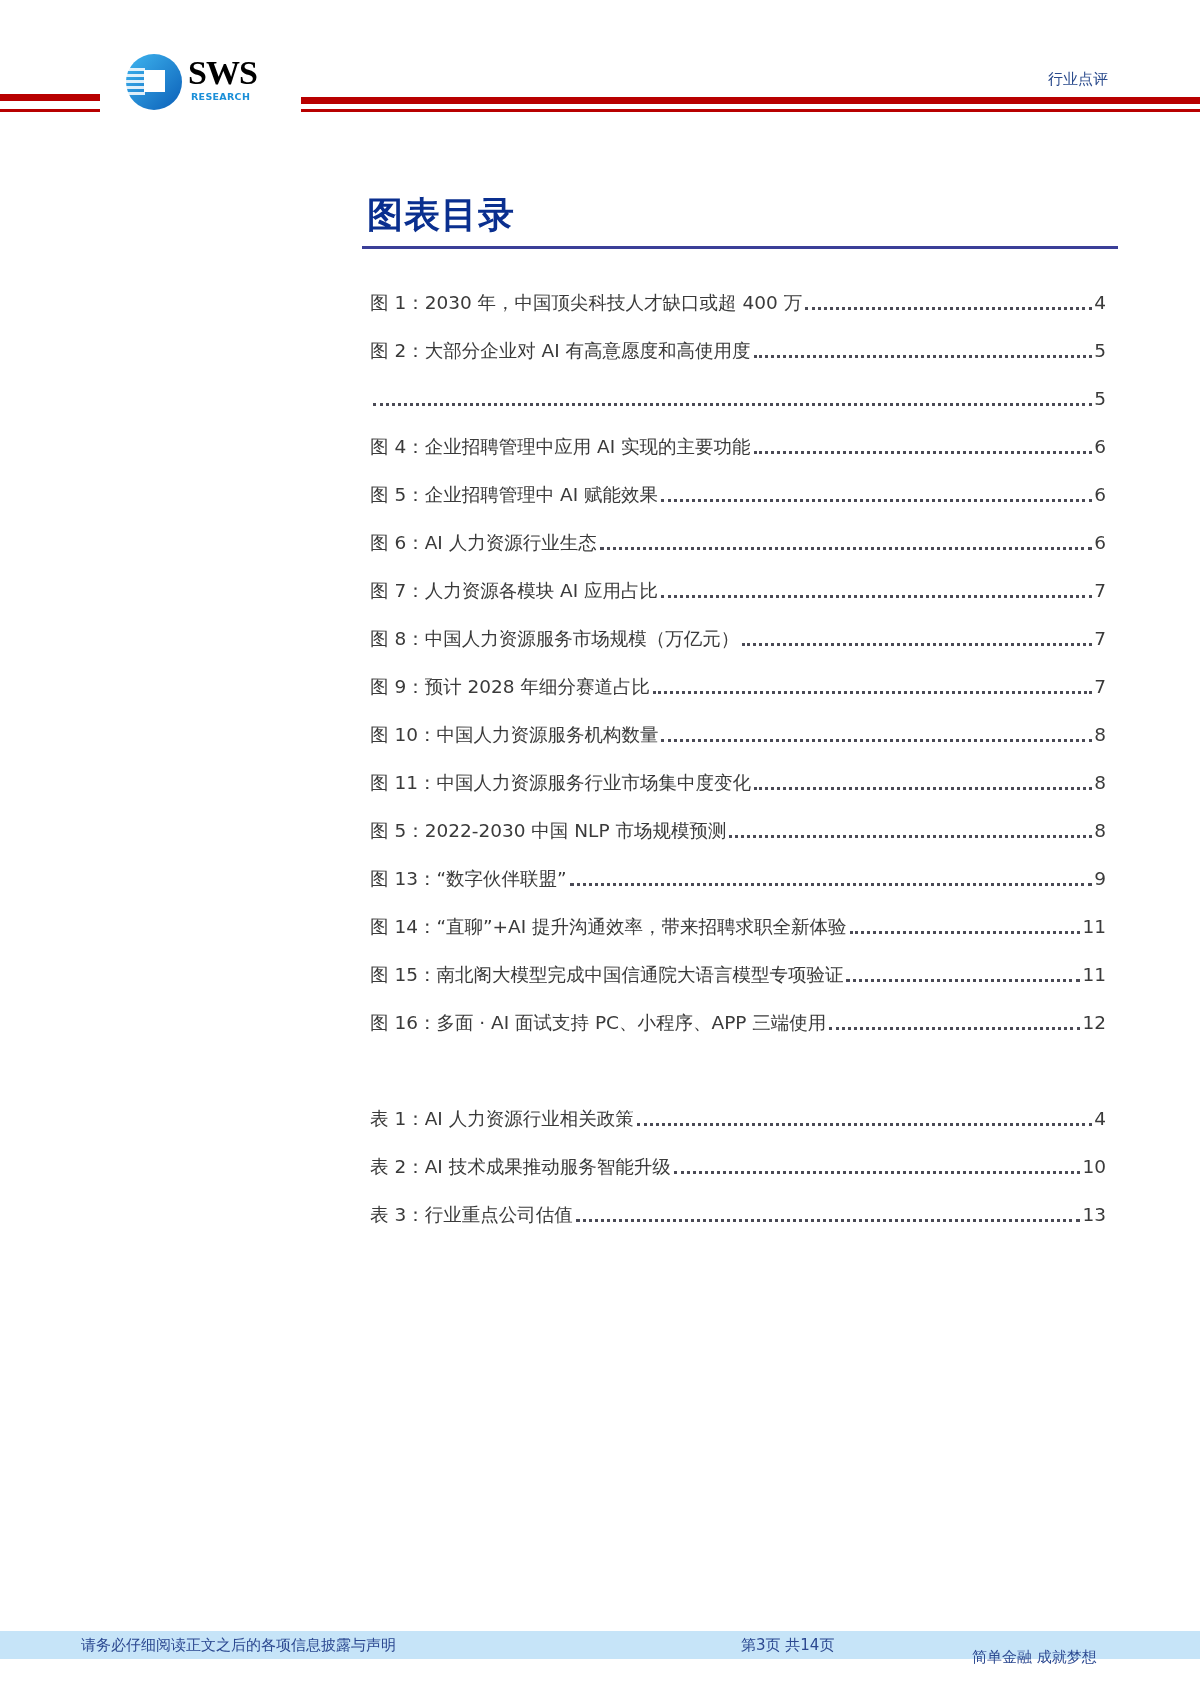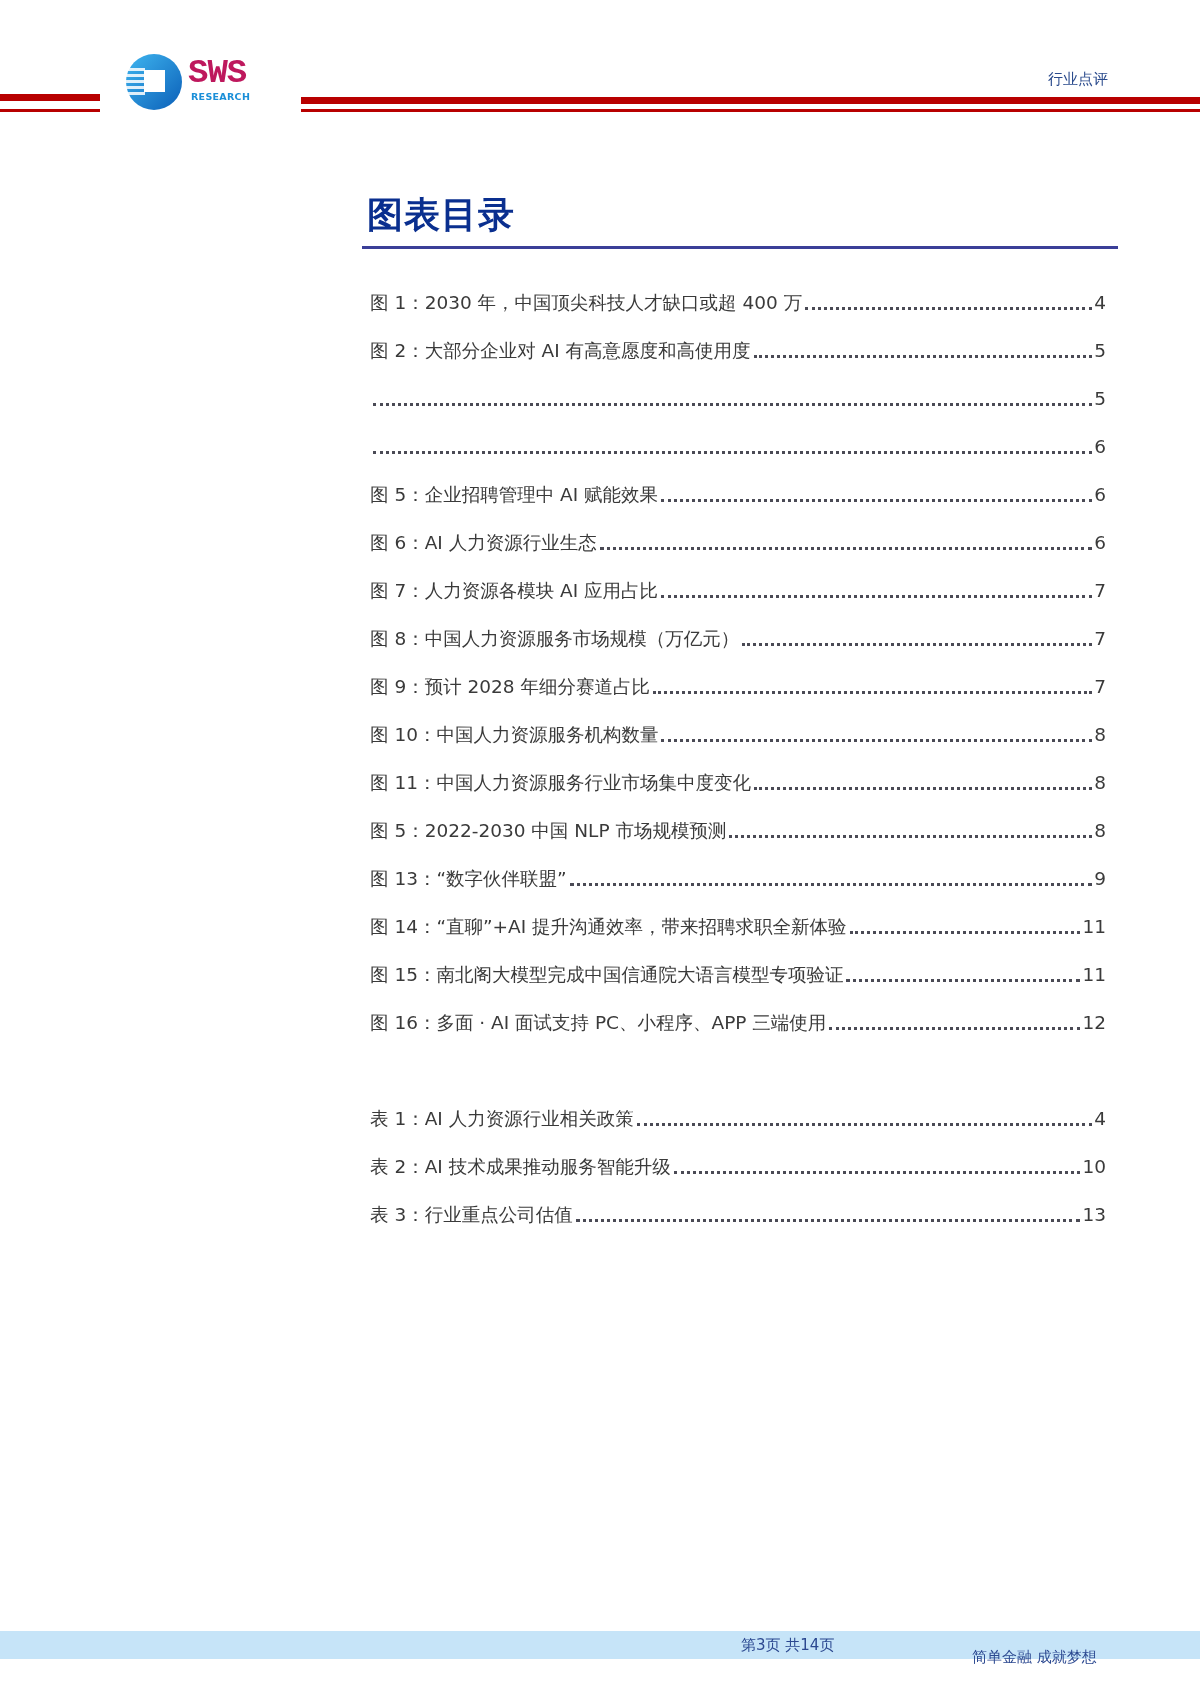--- a/index.html
+++ b/index.html
@@ -35,23 +35,23 @@
     }
 
     .logo {
       position: absolute; left: 125px; top: 53px; width: 160px; height: 60px;
     }
     .logo-mark {
       position: absolute; left: 0; top: 0; width: 58px; height: 58px;
     }
     .logo-word {
       position: absolute; left: 63px; top: 2px;
-      font-family: Liberation Mono, monospace;
+      font-family: Liberation Serif, serif;
       font-weight: bold; font-size: 34px; letter-spacing: -1px;
-      color: #be185d; line-height: 36px;
+      color: #000000; line-height: 36px;
     }
     .logo-sub {
       position: absolute; left: 66px; top: 39px;
       font-family: "DejaVu Sans", sans-serif;
       font-weight: bold; font-size: 9.5px; letter-spacing: 0.3px;
       color: #1a8fd8; line-height: 10px;
     }
 
     .hdr-category {
       position: absolute; right: 92px; top: 70px;
@@ -154,20 +154,21 @@
   <a class="toc-entry">
       <span class="toc-label">图 2：大部分企业对 AI 有高意愿度和高使用度</span>
       <span class="toc-leader"></span>
       <span class="toc-page">5</span>
     </a>
   <a class="toc-entry">
       <span class="toc-leader"></span>
       <span class="toc-page">5</span>
     </a>
   <a class="toc-entry">
+      <span class="toc-label">图 4：企业招聘管理中应用 AI 实现的主要功能</span>
       <span class="toc-leader"></span>
       <span class="toc-page">6</span>
     </a>
   <a class="toc-entry">
       <span class="toc-label">图 5：企业招聘管理中 AI 赋能效果</span>
       <span class="toc-leader"></span>
       <span class="toc-page">6</span>
     </a>
   <a class="toc-entry">
       <span class="toc-label">图 6：AI 人力资源行业生态</span>
@@ -238,15 +239,16 @@
       <span class="toc-page">10</span>
     </a>
   <a class="toc-entry">
       <span class="toc-label">表 3：行业重点公司估值</span>
       <span class="toc-leader"></span>
       <span class="toc-page">13</span>
     </a>
 </div>
 
 <div class="footer">
+  <span class="footer-disclaimer">请务必仔细阅读正文之后的各项信息披露与声明</span>
   <span class="footer-pager">第3页 共14页</span>
   <span class="footer-slogan">简单金融 成就梦想</span>
 </div>
 
 </body></html>

